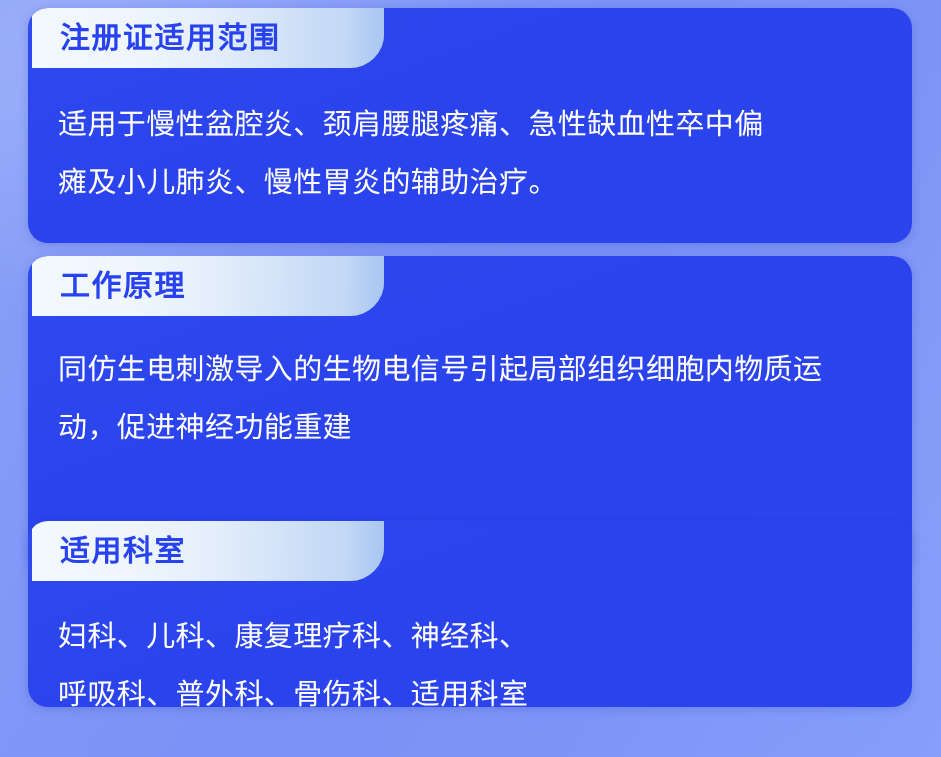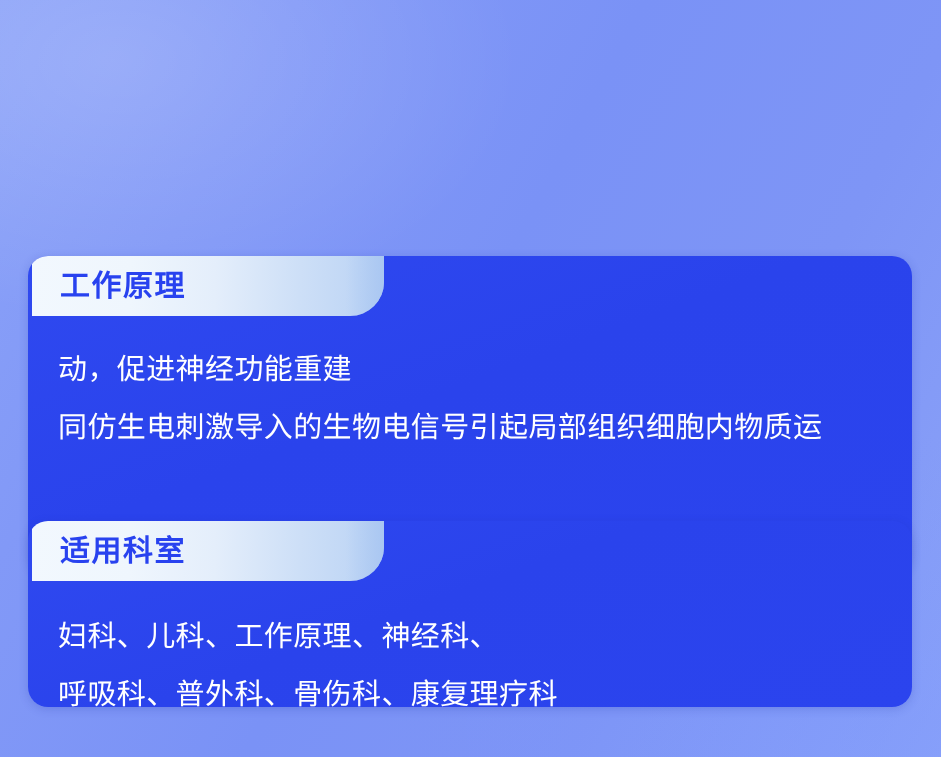--- a/index.html
+++ b/index.html
@@ -116,34 +116,43 @@
   
   #card-0 .card-body { padding-top: 27px; }
   #card-1 .card-body { padding-top: 24px; }
   #card-2 .card-body { padding-top: 26px; }
 </style>
 </head>
 <body>
 
 <div id="page">
 
+  <section class="card" id="card-0">
+    <div class="card-header">
+      <h2 class="card-title">注册证适用范围</h2>
+    </div>
+    <div class="card-body">
+      <div class="body-line">适用于慢性盆腔炎、颈肩腰腿疼痛、急性缺血性卒中偏</div>
+      <div class="body-line">瘫及小儿肺炎、慢性胃炎的辅助治疗。</div>
+    </div>
+  </section>
 
   <section class="card" id="card-1">
     <div class="card-header">
       <h2 class="card-title">工作原理</h2>
     </div>
     <div class="card-body">
+      <div class="body-line">同仿生电刺激导入的生物电信号引起局部组织细胞内物质运</div>
       <div class="body-line">动，促进神经功能重建</div>
-      <div class="body-line">同仿生电刺激导入的生物电信号引起局部组织细胞内物质运</div>
     </div>
   </section>
 
   <section class="card" id="card-2">
     <div class="card-header">
       <h2 class="card-title">适用科室</h2>
     </div>
     <div class="card-body">
-      <div class="body-line">妇科、儿科、工作原理、神经科、</div>
-      <div class="body-line">呼吸科、普外科、骨伤科、康复理疗科</div>
+      <div class="body-line">妇科、儿科、康复理疗科、神经科、</div>
+      <div class="body-line">呼吸科、普外科、骨伤科、适用科室</div>
     </div>
   </section>
 
 </div>
 
 </body></html>

